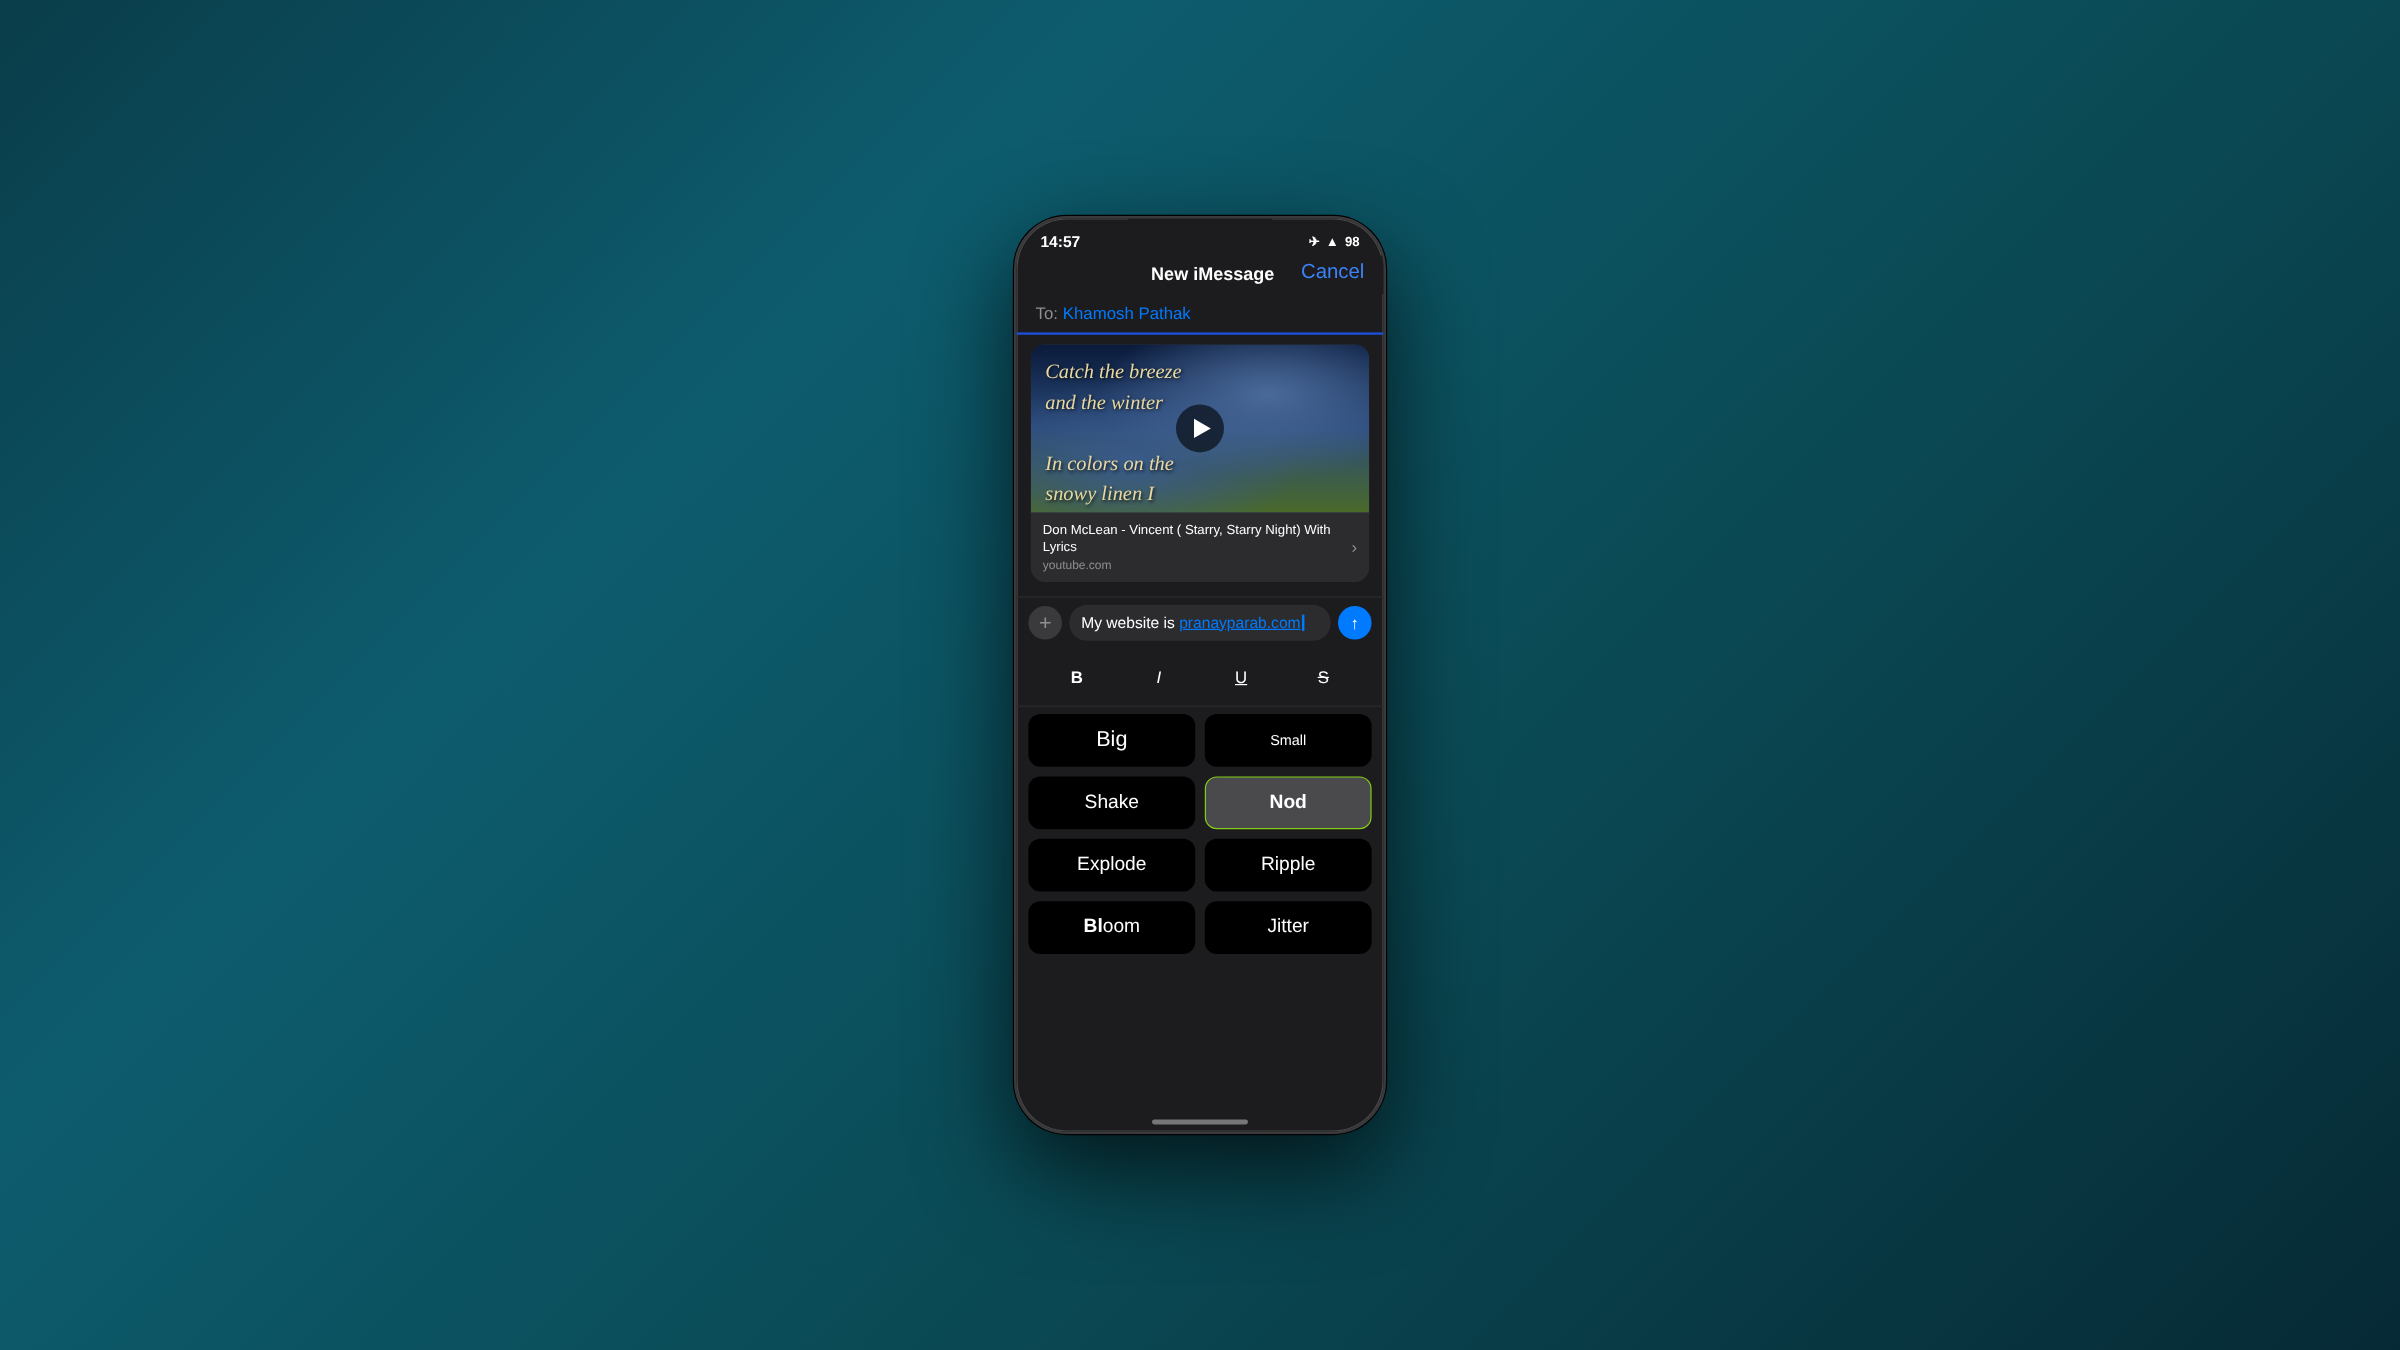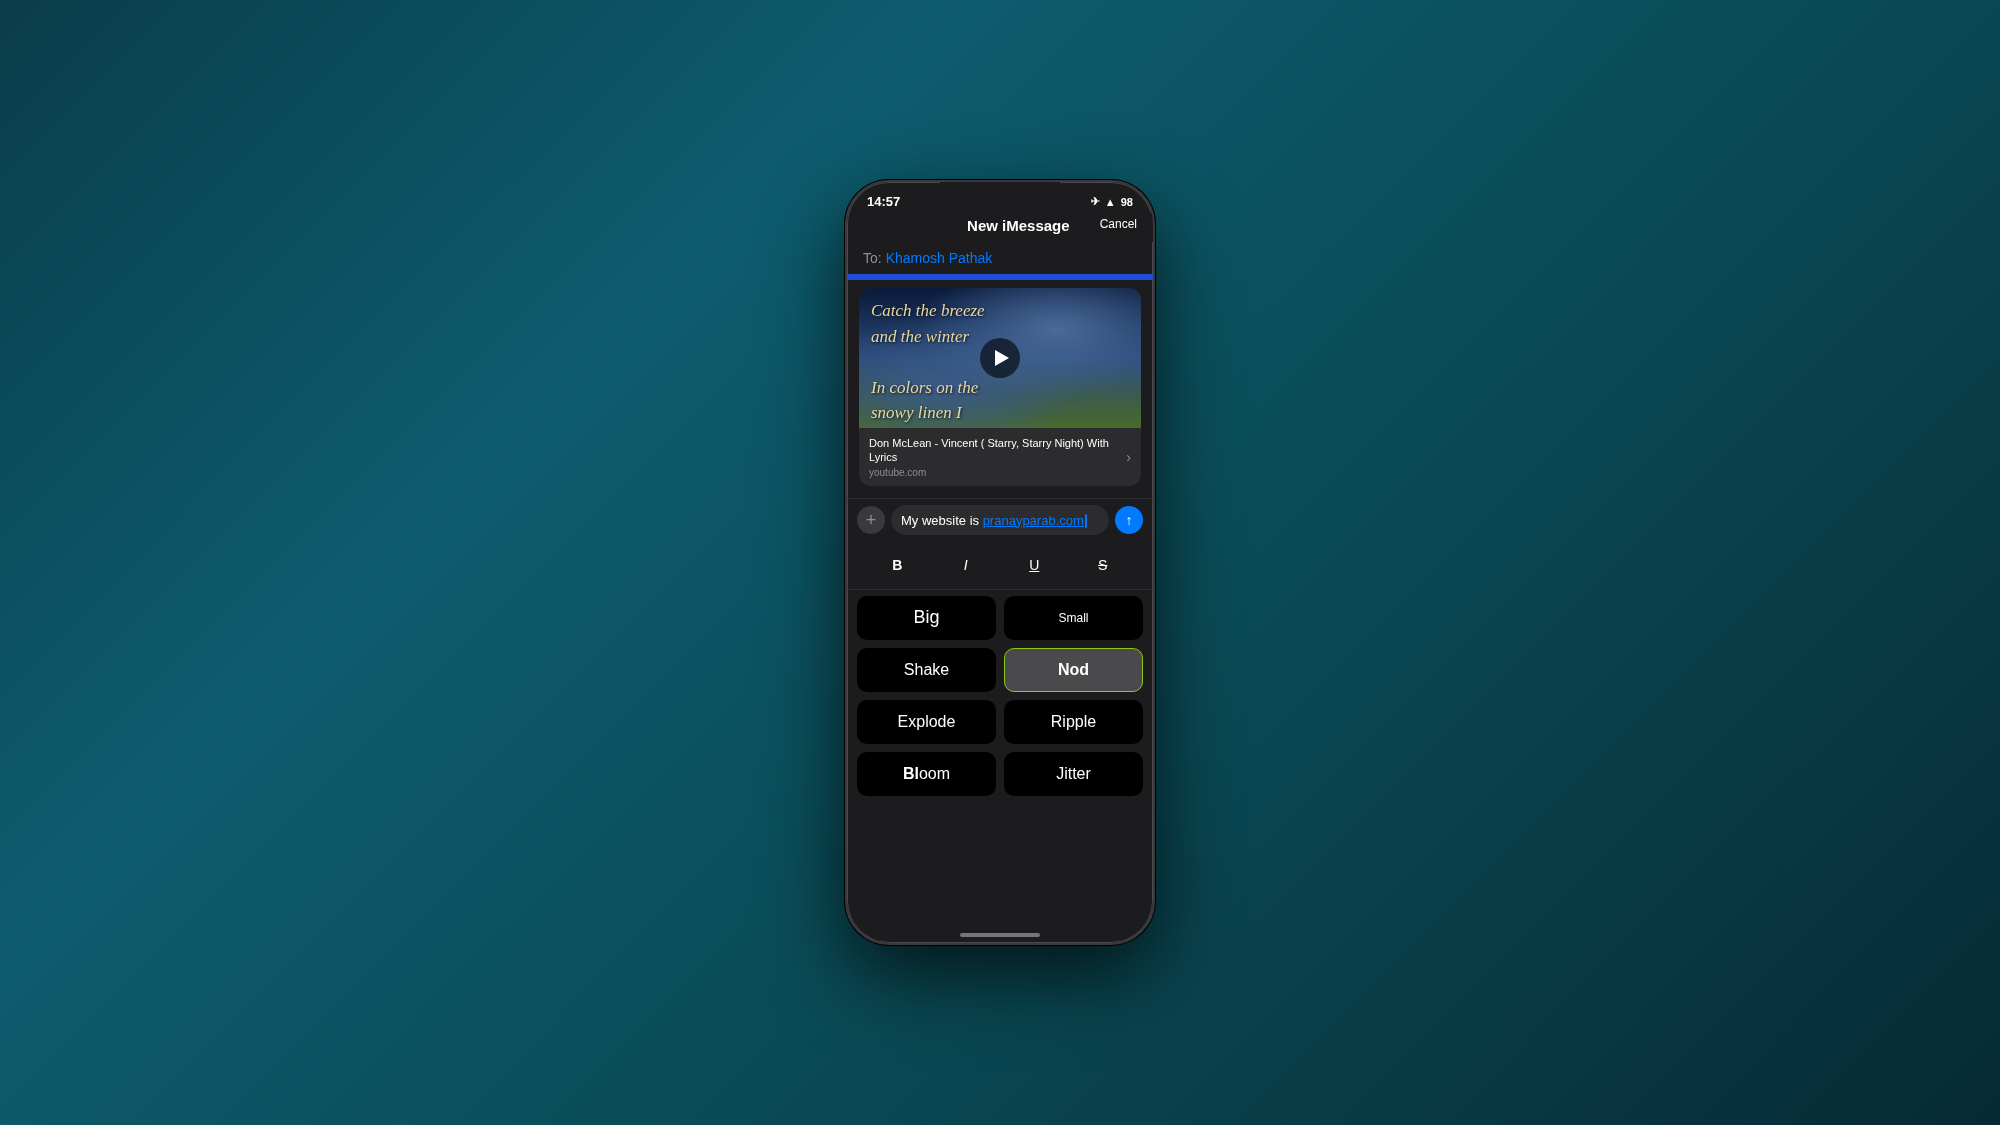--- a/index.html
+++ b/index.html
@@ -67,44 +67,44 @@
     }
 
     .status-icon {
       font-size: 11px;
     }
 
     
     .nav-bar {
       display: flex;
       justify-content: space-between;
-      align-items: flex-start;
+      align-items: flex-end;
       padding: 4px 16px 8px;
       background: #1c1c1e;
       margin-left: 24px;
     }
 
     .nav-title {
       font-size: 15px;
       font-weight: 600;
       color: #fff;
     }
 
     .nav-cancel {
-      font-size: 12px;
-      color: #ffffff;
+      font-size: 17px;
+      color: #3b82f6;
       cursor: pointer;
     }
 
     
     .to-field {
       display: flex;
       align-items: center;
       padding: 8px 16px;
-      border-bottom: 6px solid #1d4ed8;
+      border-bottom: 2px solid #1d4ed8;
     }
 
     .to-label {
       color: #8e8e93;
       font-size: 14px;
       margin-right: 4px;
     }
 
     .to-contact {
       color: #007AFF;

